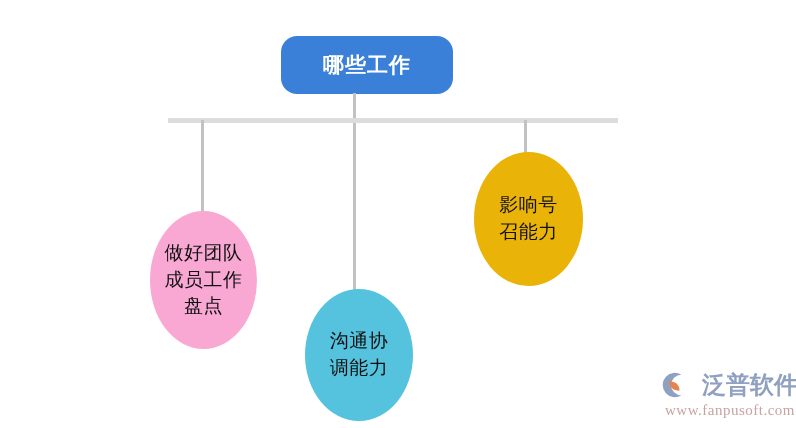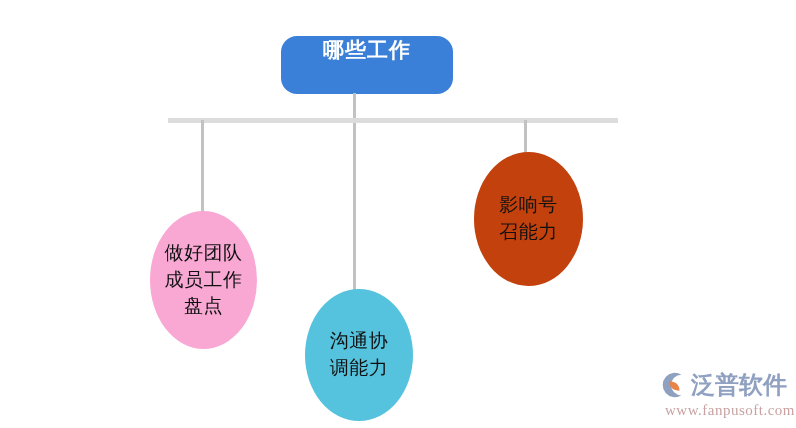--- a/index.html
+++ b/index.html
@@ -20,20 +20,21 @@
   
   .root-node {
     position: absolute;
     left: 281px;
     top: 36px;
     width: 172px;
     height: 58px;
     background: #3b80d8;
     border-radius: 16px;
     display: flex;
+    align-items: center;
     justify-content: center;
     box-sizing: border-box;
   }
   .root-label {
     color: #ffffff;
     font-size: 21px;
     font-weight: 700;
     letter-spacing: 1px;
     font-family: "DejaVu Sans", "Liberation Sans", sans-serif;
     white-space: nowrap;
@@ -81,38 +82,38 @@
     background: #f9a8d4;
   }
   .ellipse.node-comm {
     left: 305px; top: 289px;
     width: 108px; height: 132px;
     background: #55c2de;
   }
   .ellipse.node-influence {
     left: 474px; top: 152px;
     width: 109px; height: 134px;
-    background: #c2410c;
+    background: #eab308;
   }
 
   
   .watermark {
     position: absolute;
     left: 657px;
     top: 366px;
     width: 136px;
     height: 56px;
     display: flex;
     flex-direction: column;
     justify-content: center;
   }
   .wm-top {
     display: flex;
     align-items: center;
-    gap: 4px;
+    gap: 15px;
     height: 32px;
   }
   .wm-mark { width: 30px; height: 30px; flex: 0 0 30px; }
   .wm-brand {
     font-size: 24px;
     font-weight: 700;
     color: #8fa0c0;
     letter-spacing: 0px;
     font-family: "DejaVu Sans", "Liberation Sans", sans-serif;
     white-space: nowrap;

